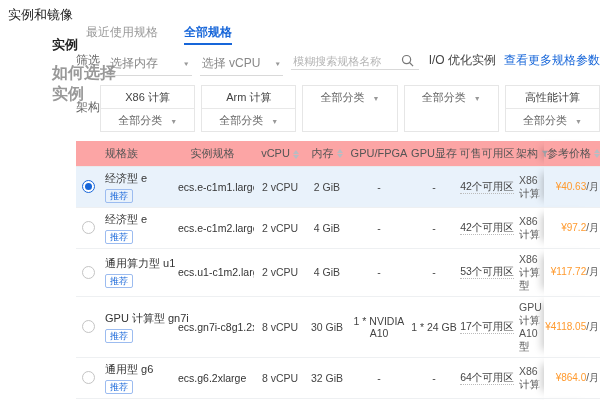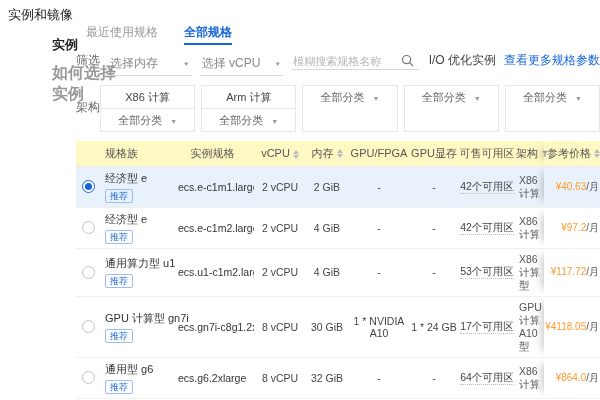--- a/index.html
+++ b/index.html
@@ -34,21 +34,21 @@
   .arch-row { display:flex; margin-top:9px; }
   .arch-row .flabel { padding-top:14px; }
   .arch-cards { display:flex; gap:6px; flex:1; }
   .arch-card { flex:1; border:1px solid #e6e6e6; text-align:center; background:#fff; cursor:pointer; }
   .arch-name { padding:4px 0 3px; border-bottom:1px solid #e8e8e8; color:#444; font-size:11px; white-space:nowrap; overflow:hidden; }
   .arch-sub { padding:4px 0 3px; color:#666; font-size:11px; }
   .arch-sub .caret { margin-left:8px; }
 
   
   table { margin-top:9px; width:524px; border-collapse:collapse; table-layout:fixed; }
-  thead th { background:#fef9c3; font-weight:normal; color:#555; font-size:11px;
+  thead th { background:#fca5a5; font-weight:normal; color:#555; font-size:11px;
     height:25px; border-bottom:1px solid #e8eaec; text-align:center; white-space:nowrap; }
   th.c-family { text-align:left; padding-left:4px; }
   tbody td { border-bottom:1px solid #eef0f2; font-size:10.5px; color:#444;
     text-align:center; padding:4px 1px; vertical-align:middle; }
   tr.row { background:#fff; }
   tr.row.selected { background:#e9f2fb; }
   td.c-family { text-align:left; padding-left:4px; }
   .fam { font-size:11px; color:#333; white-space:nowrap; }
   .badge { display:inline-block; font-size:9px; line-height:12px; padding:0 4px; margin-top:3px;
     color:#1766d9; border:1px solid #9cbcf0; border-radius:2px; }
@@ -128,20 +128,21 @@
         <div class="arch-name">Arm 计算</div>
         <div class="arch-sub"><span>全部分类</span><span class="caret">▼</span></div>
       </div>
       <div class="arch-card">
         <div class="arch-sub"><span>全部分类</span><span class="caret">▼</span></div>
       </div>
       <div class="arch-card">
         <div class="arch-sub"><span>全部分类</span><span class="caret">▼</span></div>
       </div>
       <div class="arch-card">
+        <div class="arch-name">高性能计算</div>
         <div class="arch-sub"><span>全部分类</span><span class="caret">▼</span></div>
       </div>
     </div>
   </div>
 
   <table>
     <colgroup>
       <col style="width:25px">
         <col style="width:70px">
         <col style="width:83px">

